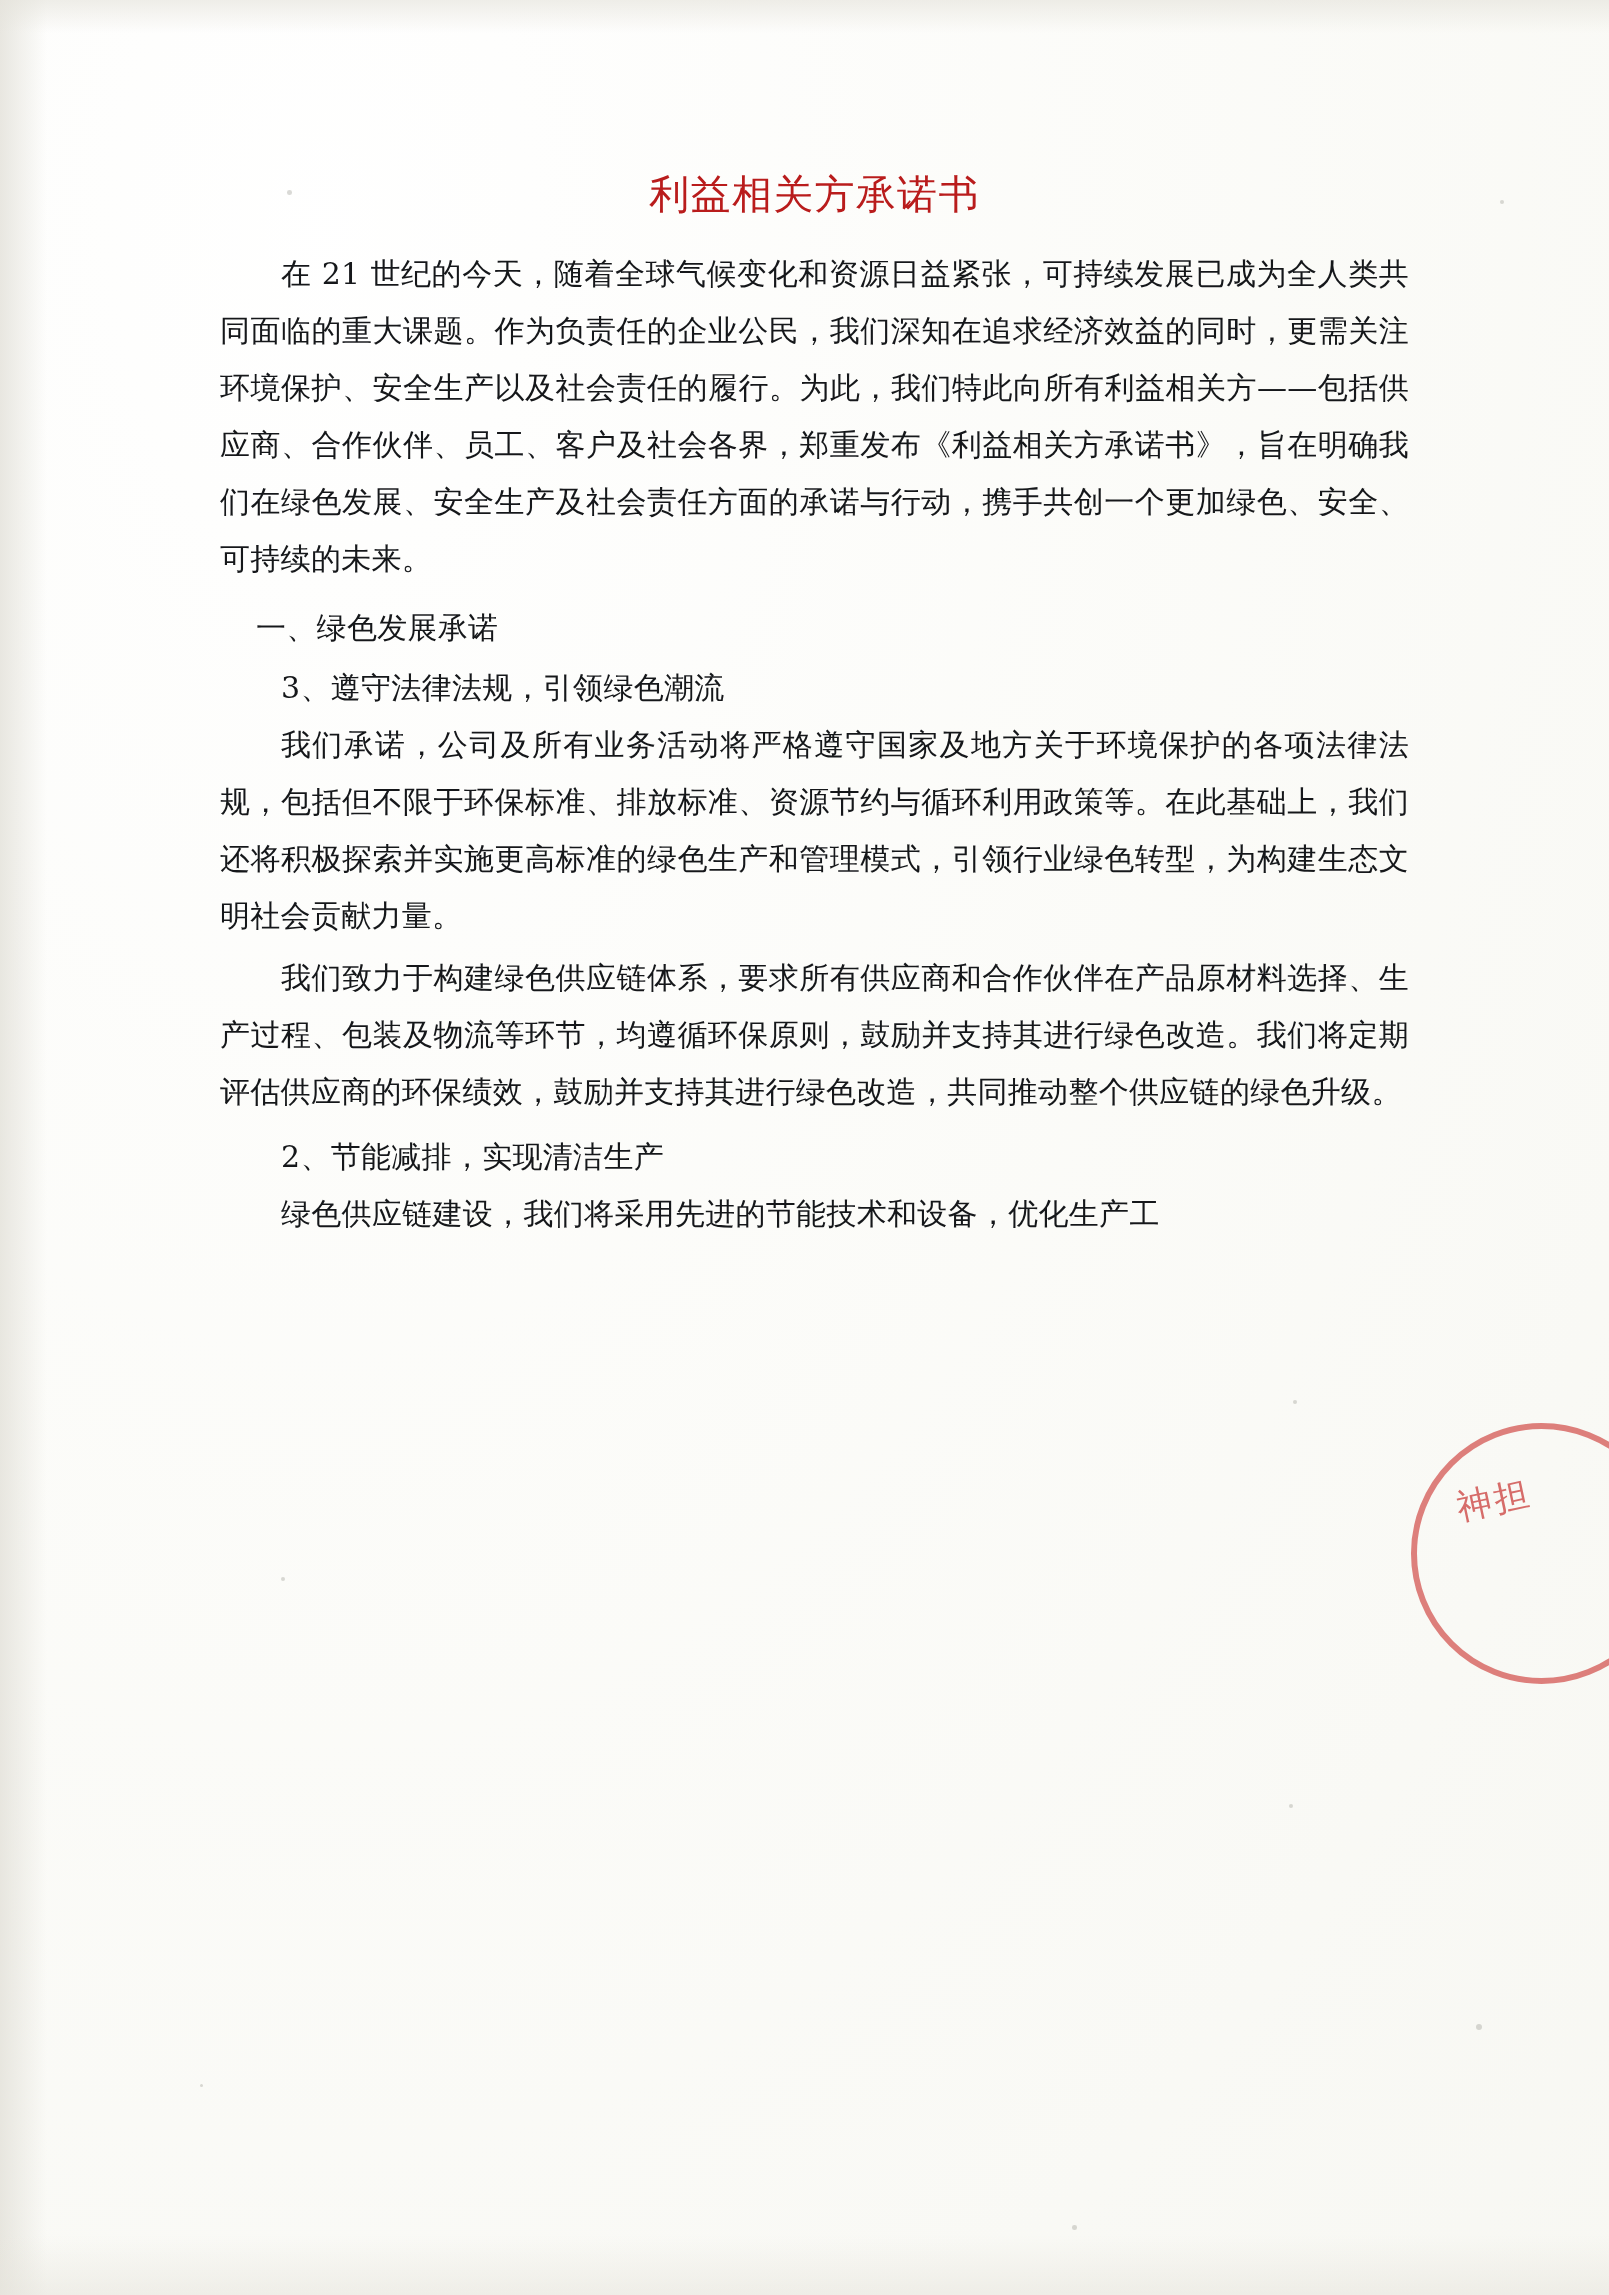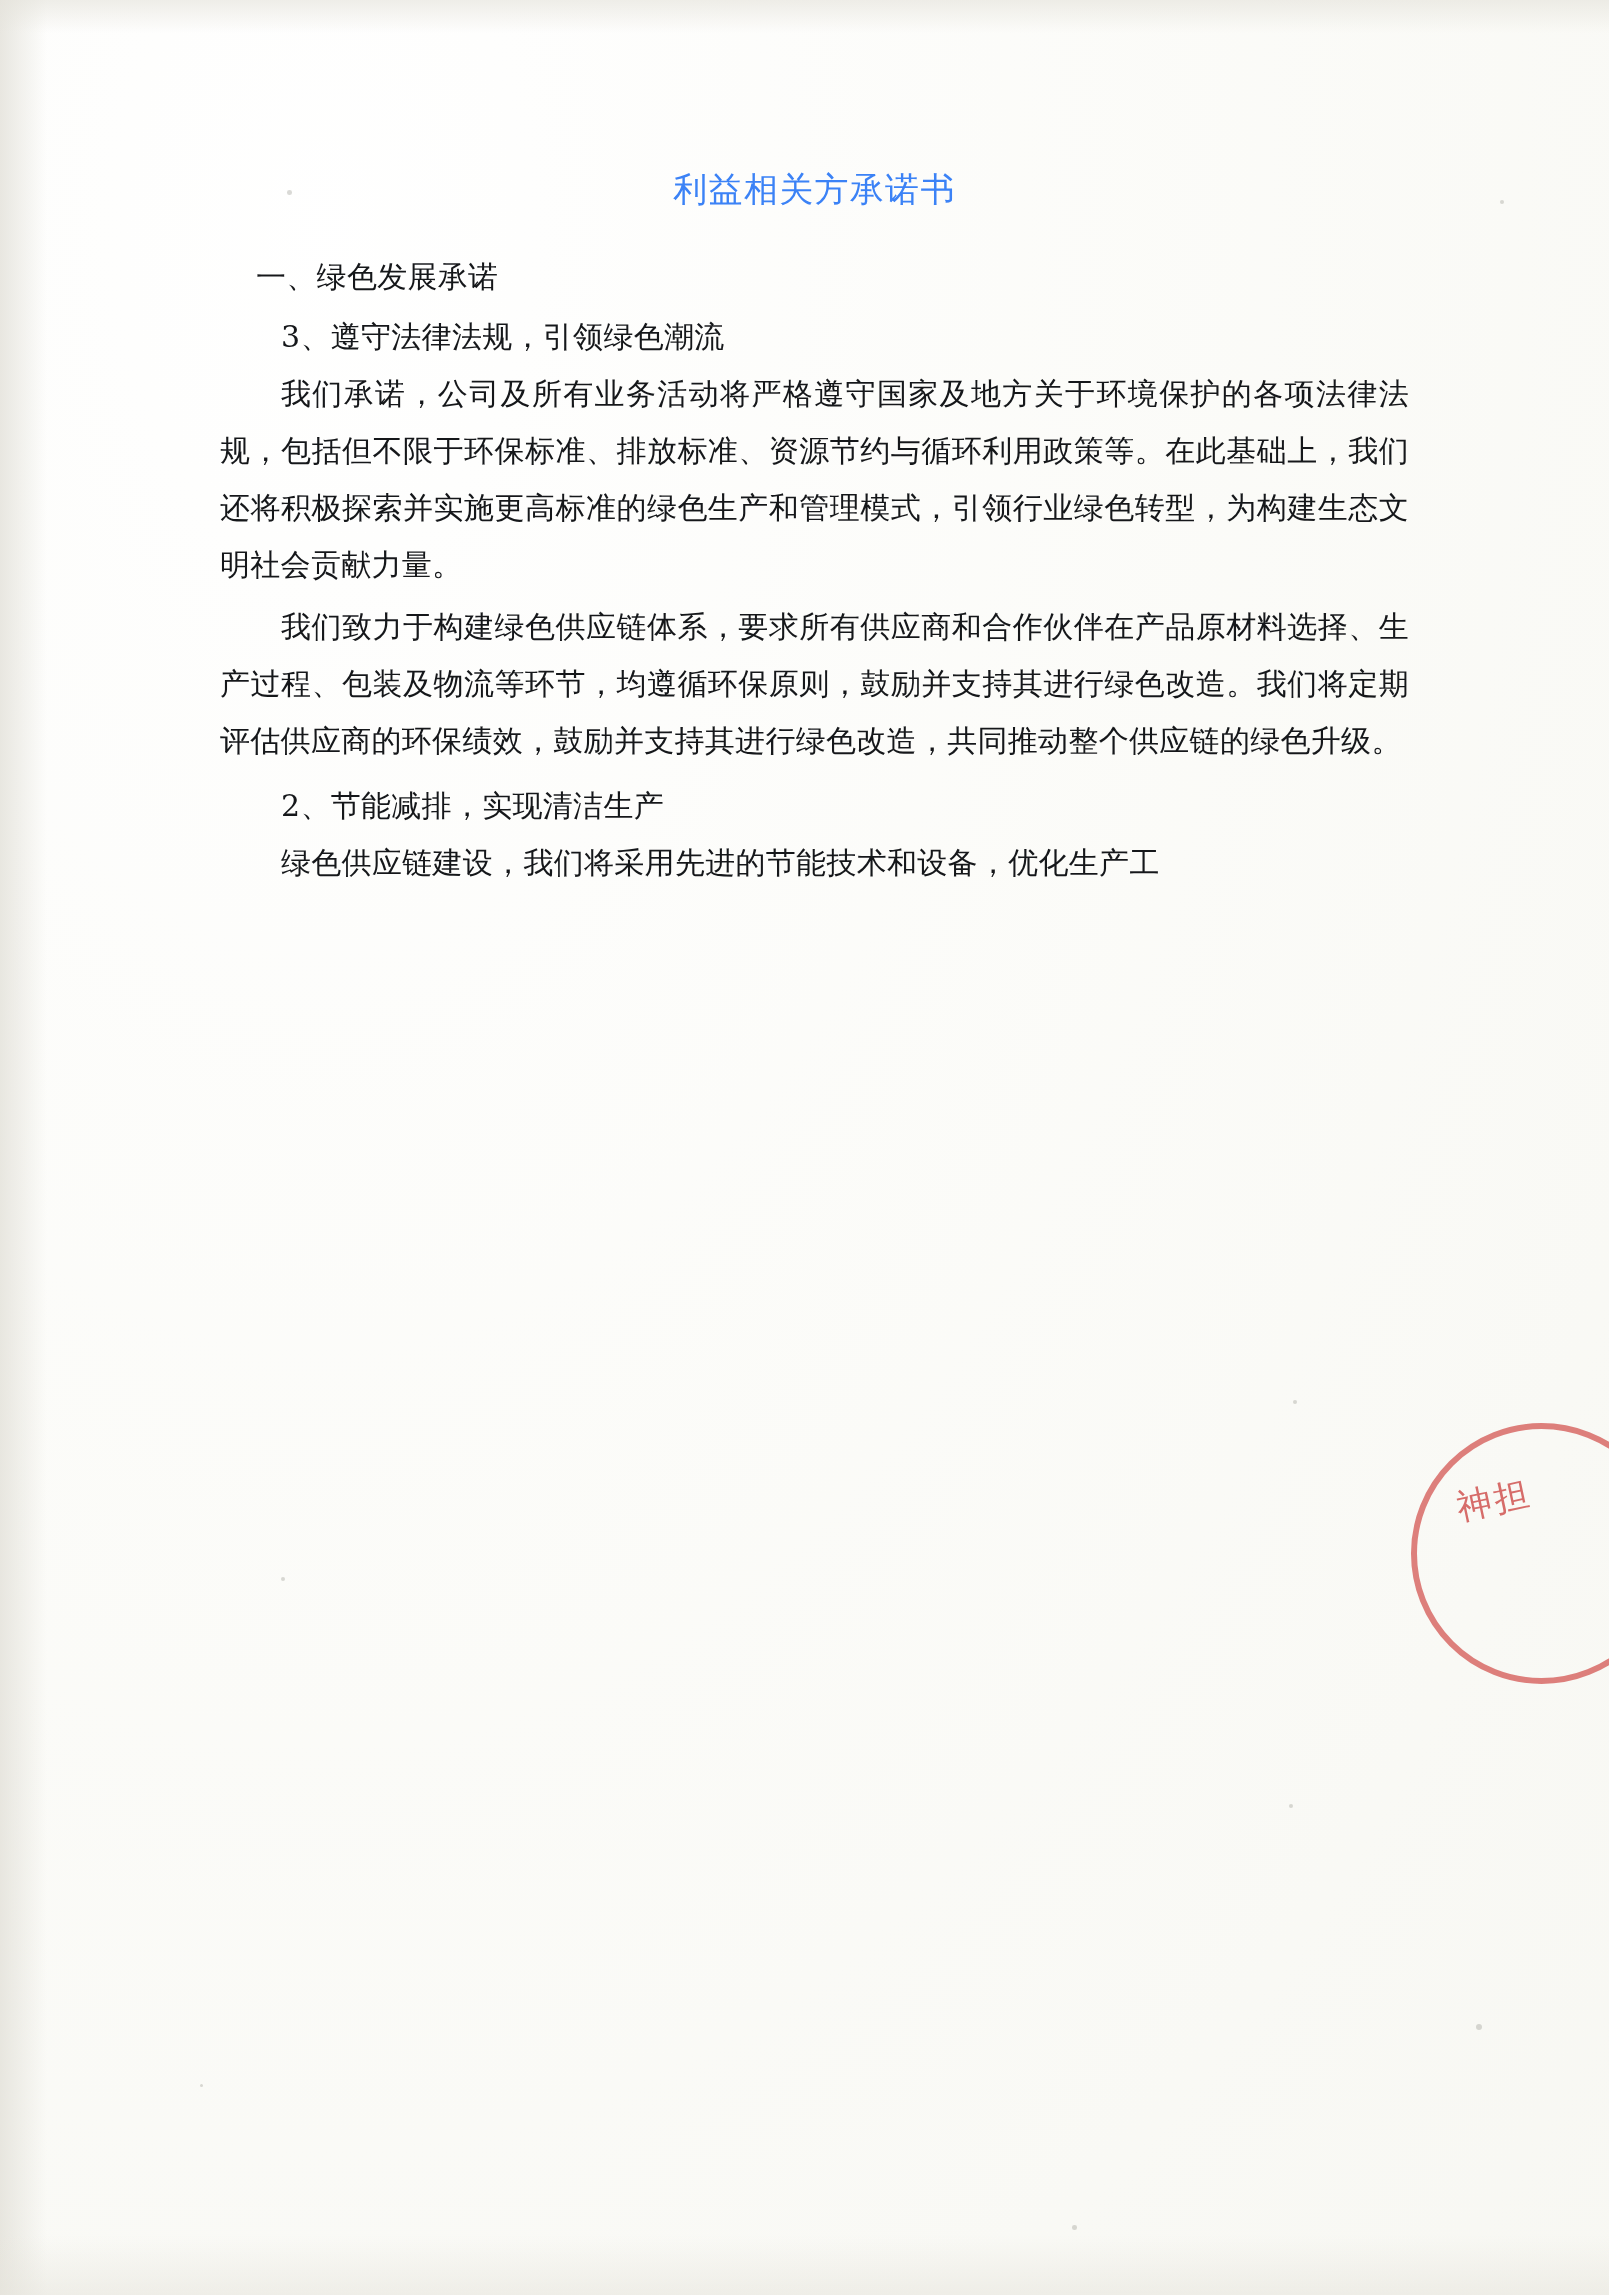--- a/index.html
+++ b/index.html
@@ -46,23 +46,23 @@
 
   .content {
     position: absolute;
     left: 220px;
     top: 167px;
     width: 1189px;
   }
 
   .doc-title {
     text-align: center;
-    font-size: 34px;
+    font-size: 40px;
     letter-spacing: 1.3px;
-    color: #3b82f6;
+    color: #b91c1c;
     margin: 0 0 23px 0;
     font-weight: 400;
     font-family: "DejaVu Serif", "Liberation Serif", serif;
   }
 
   p.para {
     margin: 0;
     font-size: 30px;
     line-height: 57px;
     color: #15171a;
@@ -134,20 +134,21 @@
   <div class="speck" style="left:1293px; top:1400px; width:4px; height:4px;"></div>
   <div class="speck" style="left:281px; top:1577px; width:4px; height:4px;"></div>
   <div class="speck" style="left:1289px; top:1804px; width:4px; height:4px;"></div>
   <div class="speck" style="left:1476px; top:2024px; width:6px; height:6px;"></div>
   <div class="speck" style="left:1072px; top:2225px; width:4.7px; height:4.7px;"></div>
   <div class="speck" style="left:200px; top:2084px; width:3.3px; height:3.3px;"></div>
 
   <div class="content">
     <h1 class="doc-title">利益相关方承诺书</h1>
 
+    <p class="para indent2">在 21 世纪的今天，随着全球气候变化和资源日益紧张，可持续发展已成为全人类共同面临的重大课题。作为负责任的企业公民，我们深知在追求经济效益的同时，更需关注环境保护、安全生产以及社会责任的履行。为此，我们特此向所有利益相关方——包括供应商、合作伙伴、员工、客户及社会各界，郑重发布《利益相关方承诺书》，旨在明确我们在绿色发展、安全生产及社会责任方面的承诺与行动，携手共创一个更加绿色、安全、可持续的未来。</p>
     <div class="block-gap"></div>
 
     <p class="para heading-l1">一、绿色发展承诺</p>
 
     <p class="para heading-l2">3、遵守法律法规，引领绿色潮流</p>
     <p class="para indent2">我们承诺，公司及所有业务活动将严格遵守国家及地方关于环境保护的各项法律法规，包括但不限于环保标准、排放标准、资源节约与循环利用政策等。在此基础上，我们还将积极探索并实施更高标准的绿色生产和管理模式，引领行业绿色转型，为构建生态文明社会贡献力量。</p>
     <div class="block-gap"></div>
 
     <p class="para indent2">我们致力于构建绿色供应链体系，要求所有供应商和合作伙伴在产品原材料选择、生产过程、包装及物流等环节，均遵循环保原则，鼓励并支持其进行绿色改造。我们将定期评估供应商的环保绩效，鼓励并支持其进行绿色改造，共同推动整个供应链的绿色升级。</p>
     <div class="block-gap"></div>

